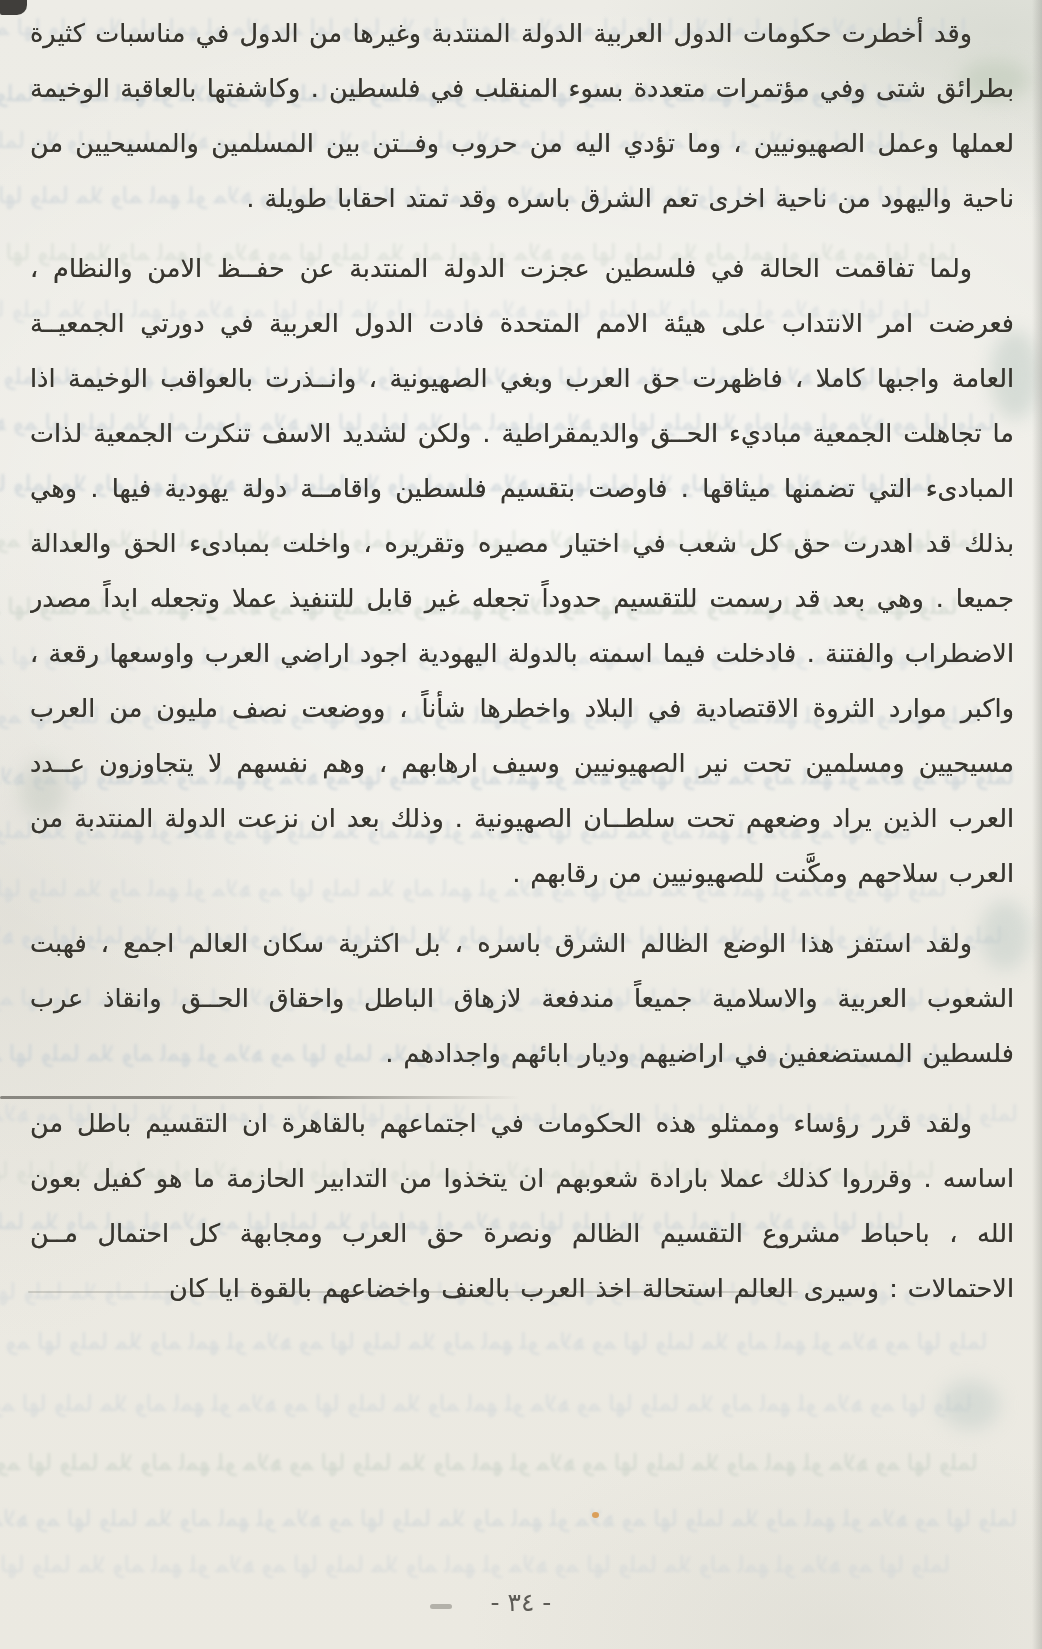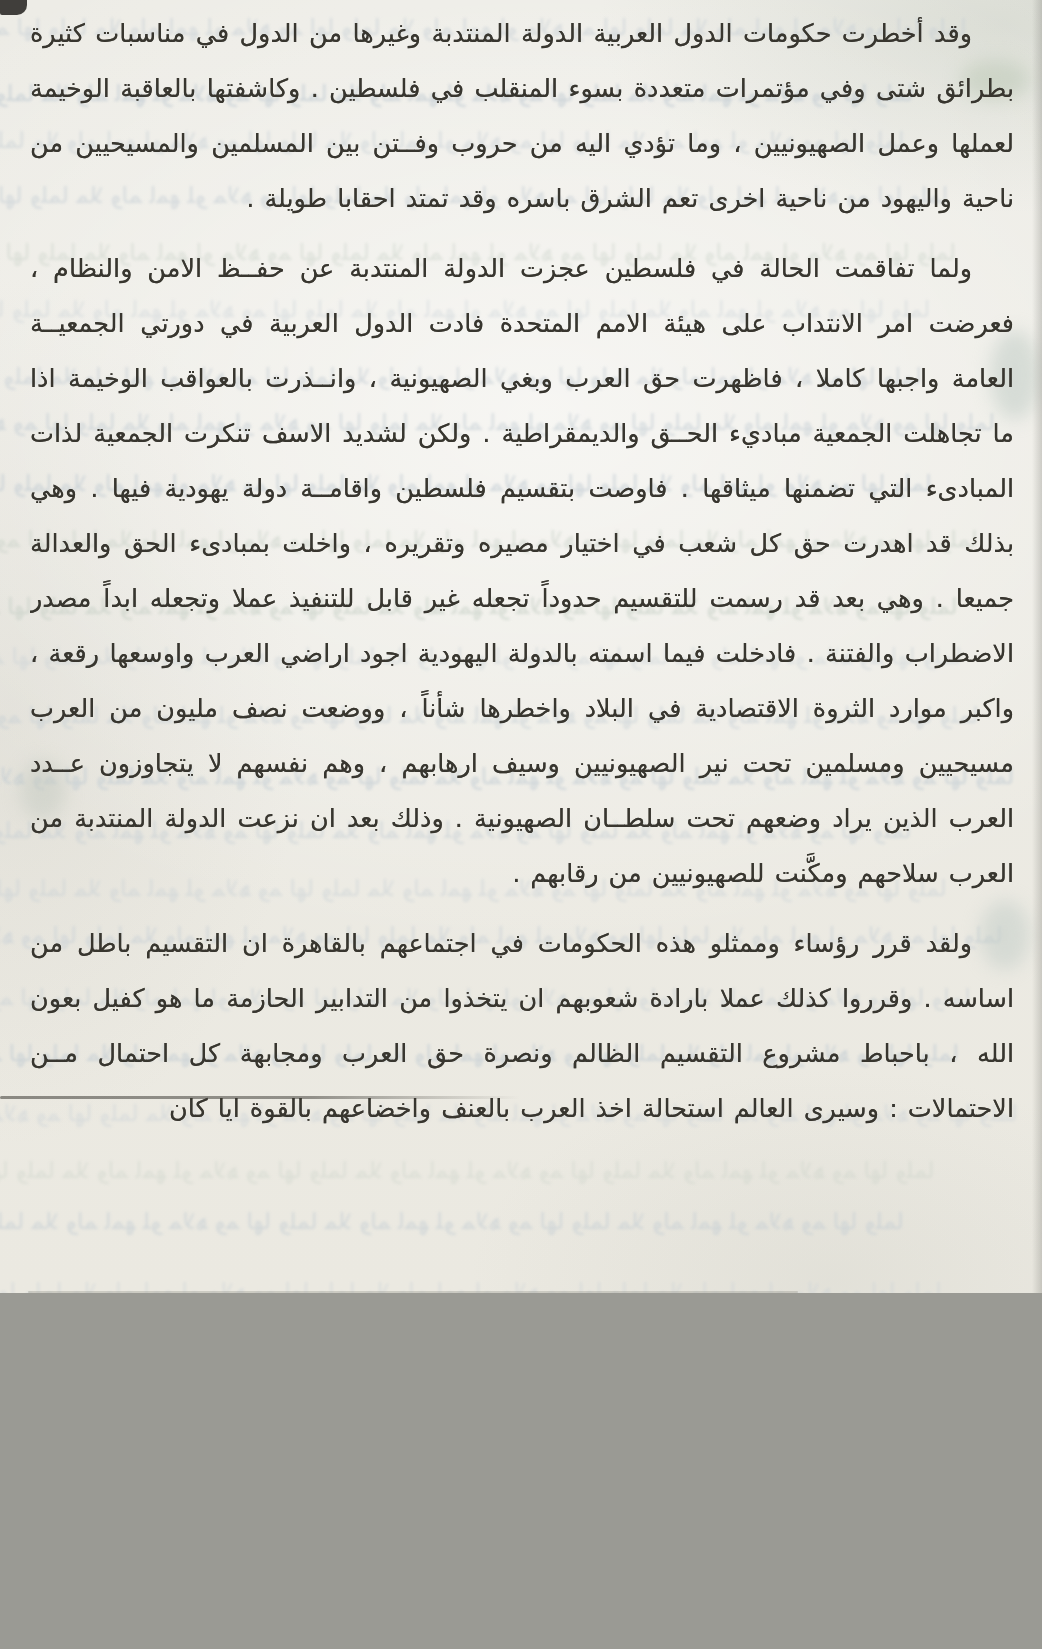--- a/index.html
+++ b/index.html
@@ -1,18 +1,18 @@
 <!DOCTYPE html>
 <html lang="ar"><head>
 <meta charset="utf-8">
 <style>
   html,body{margin:0;padding:0;background:#9a9a94;}
   .page{
     position:relative;
-    width:1042px;height:1293px;
+    width:1042px;height:1649px;
     margin:0 auto;
     overflow:hidden;
     background:
       radial-gradient(1100px 750px at 52% 32%, rgba(255,255,255,.55), rgba(255,255,255,0) 72%),
       radial-gradient(560px 260px at 96% 2%, rgba(186,194,182,.38), rgba(186,194,182,0) 72%),
       radial-gradient(420px 620px at 1% 55%, rgba(203,201,192,.30), rgba(203,201,192,0) 70%),
       radial-gradient(520px 300px at 80% 99%, rgba(205,205,196,.30), rgba(205,205,196,0) 70%),
       linear-gradient(#edece6, #ebe9e1);
     font-family:"DejaVu Sans","Liberation Sans",sans-serif;
   }
@@ -115,17 +115,19 @@
   <div class="corner-smudge"></div>
   <div class="edge-shade"></div>
   <div class="artifact-line-dark"></div>
   <div class="artifact-line-faint"></div>
   <div class="speck-orange"></div>
   <div class="speck-gray"></div>
 
   <main class="text-block">
     <p>وقد أخطرت حكومات الدول العربية الدولة المنتدبة وغيرها من الدول في مناسبات كثيرة بطرائق شتى وفي مؤتمرات متعددة بسوء المنقلب في فلسطين . وكاشفتها بالعاقبة الوخيمة لعملها وعمل الصهيونيين ، وما تؤدي اليه من حروب وفــتن بين المسلمين والمسيحيين من ناحية واليهود من ناحية اخرى تعم الشرق باسره وقد تمتد احقابا طويلة .</p>
     <p>ولما تفاقمت الحالة في فلسطين عجزت الدولة المنتدبة عن حفــظ الامن والنظام ، فعرضت امر الانتداب على هيئة الامم المتحدة فادت الدول العربية في دورتي الجمعيــة العامة واجبها كاملا ، فاظهرت حق العرب وبغي الصهيونية ، وانــذرت بالعواقب الوخيمة اذا ما تجاهلت الجمعية مباديء الحــق والديمقراطية . ولكن لشديد الاسف تنكرت الجمعية لذات المبادىء التي تضمنها ميثاقها . فاوصت بتقسيم فلسطين واقامــة دولة يهودية فيها . وهي بذلك قد اهدرت حق كل شعب في اختيار مصيره وتقريره ، واخلت بمبادىء الحق والعدالة جميعا . وهي بعد قد رسمت للتقسيم حدوداً تجعله غير قابل للتنفيذ عملا وتجعله ابداً مصدر الاضطراب والفتنة . فادخلت فيما اسمته بالدولة اليهودية اجود اراضي العرب واوسعها رقعة ، واكبر موارد الثروة الاقتصادية في البلاد واخطرها شأناً ، ووضعت نصف مليون من العرب مسيحيين ومسلمين تحت نير الصهيونيين وسيف ارهابهم ، وهم نفسهم لا يتجاوزون عــدد العرب الذين يراد وضعهم تحت سلطــان الصهيونية . وذلك بعد ان نزعت الدولة المنتدبة من العرب سلاحهم ومكَّنت للصهيونيين من رقابهم .</p>
+    <p>ولقد استفز هذا الوضع الظالم الشرق باسره ، بل اكثرية سكان العالم اجمع ، فهبت الشعوب العربية والاسلامية جميعاً مندفعة لازهاق الباطل واحقاق الحــق وانقاذ عرب فلسطين المستضعفين في اراضيهم وديار ابائهم واجدادهم .</p>
     <p>ولقد قرر رؤساء وممثلو هذه الحكومات في اجتماعهم بالقاهرة ان التقسيم باطل من اساسه . وقرروا كذلك عملا بارادة شعوبهم ان يتخذوا من التدابير الحازمة ما هو كفيل بعون الله ، باحباط مشروع التقسيم الظالم ونصرة حق العرب ومجابهة كل احتمال مــن الاحتمالات : وسيرى العالم استحالة اخذ العرب بالعنف واخضاعهم بالقوة ايا كان</p>
   </main>
 
+  <div class="page-number">- ٣٤ -</div>
 
 </div>
 
 </body></html>

